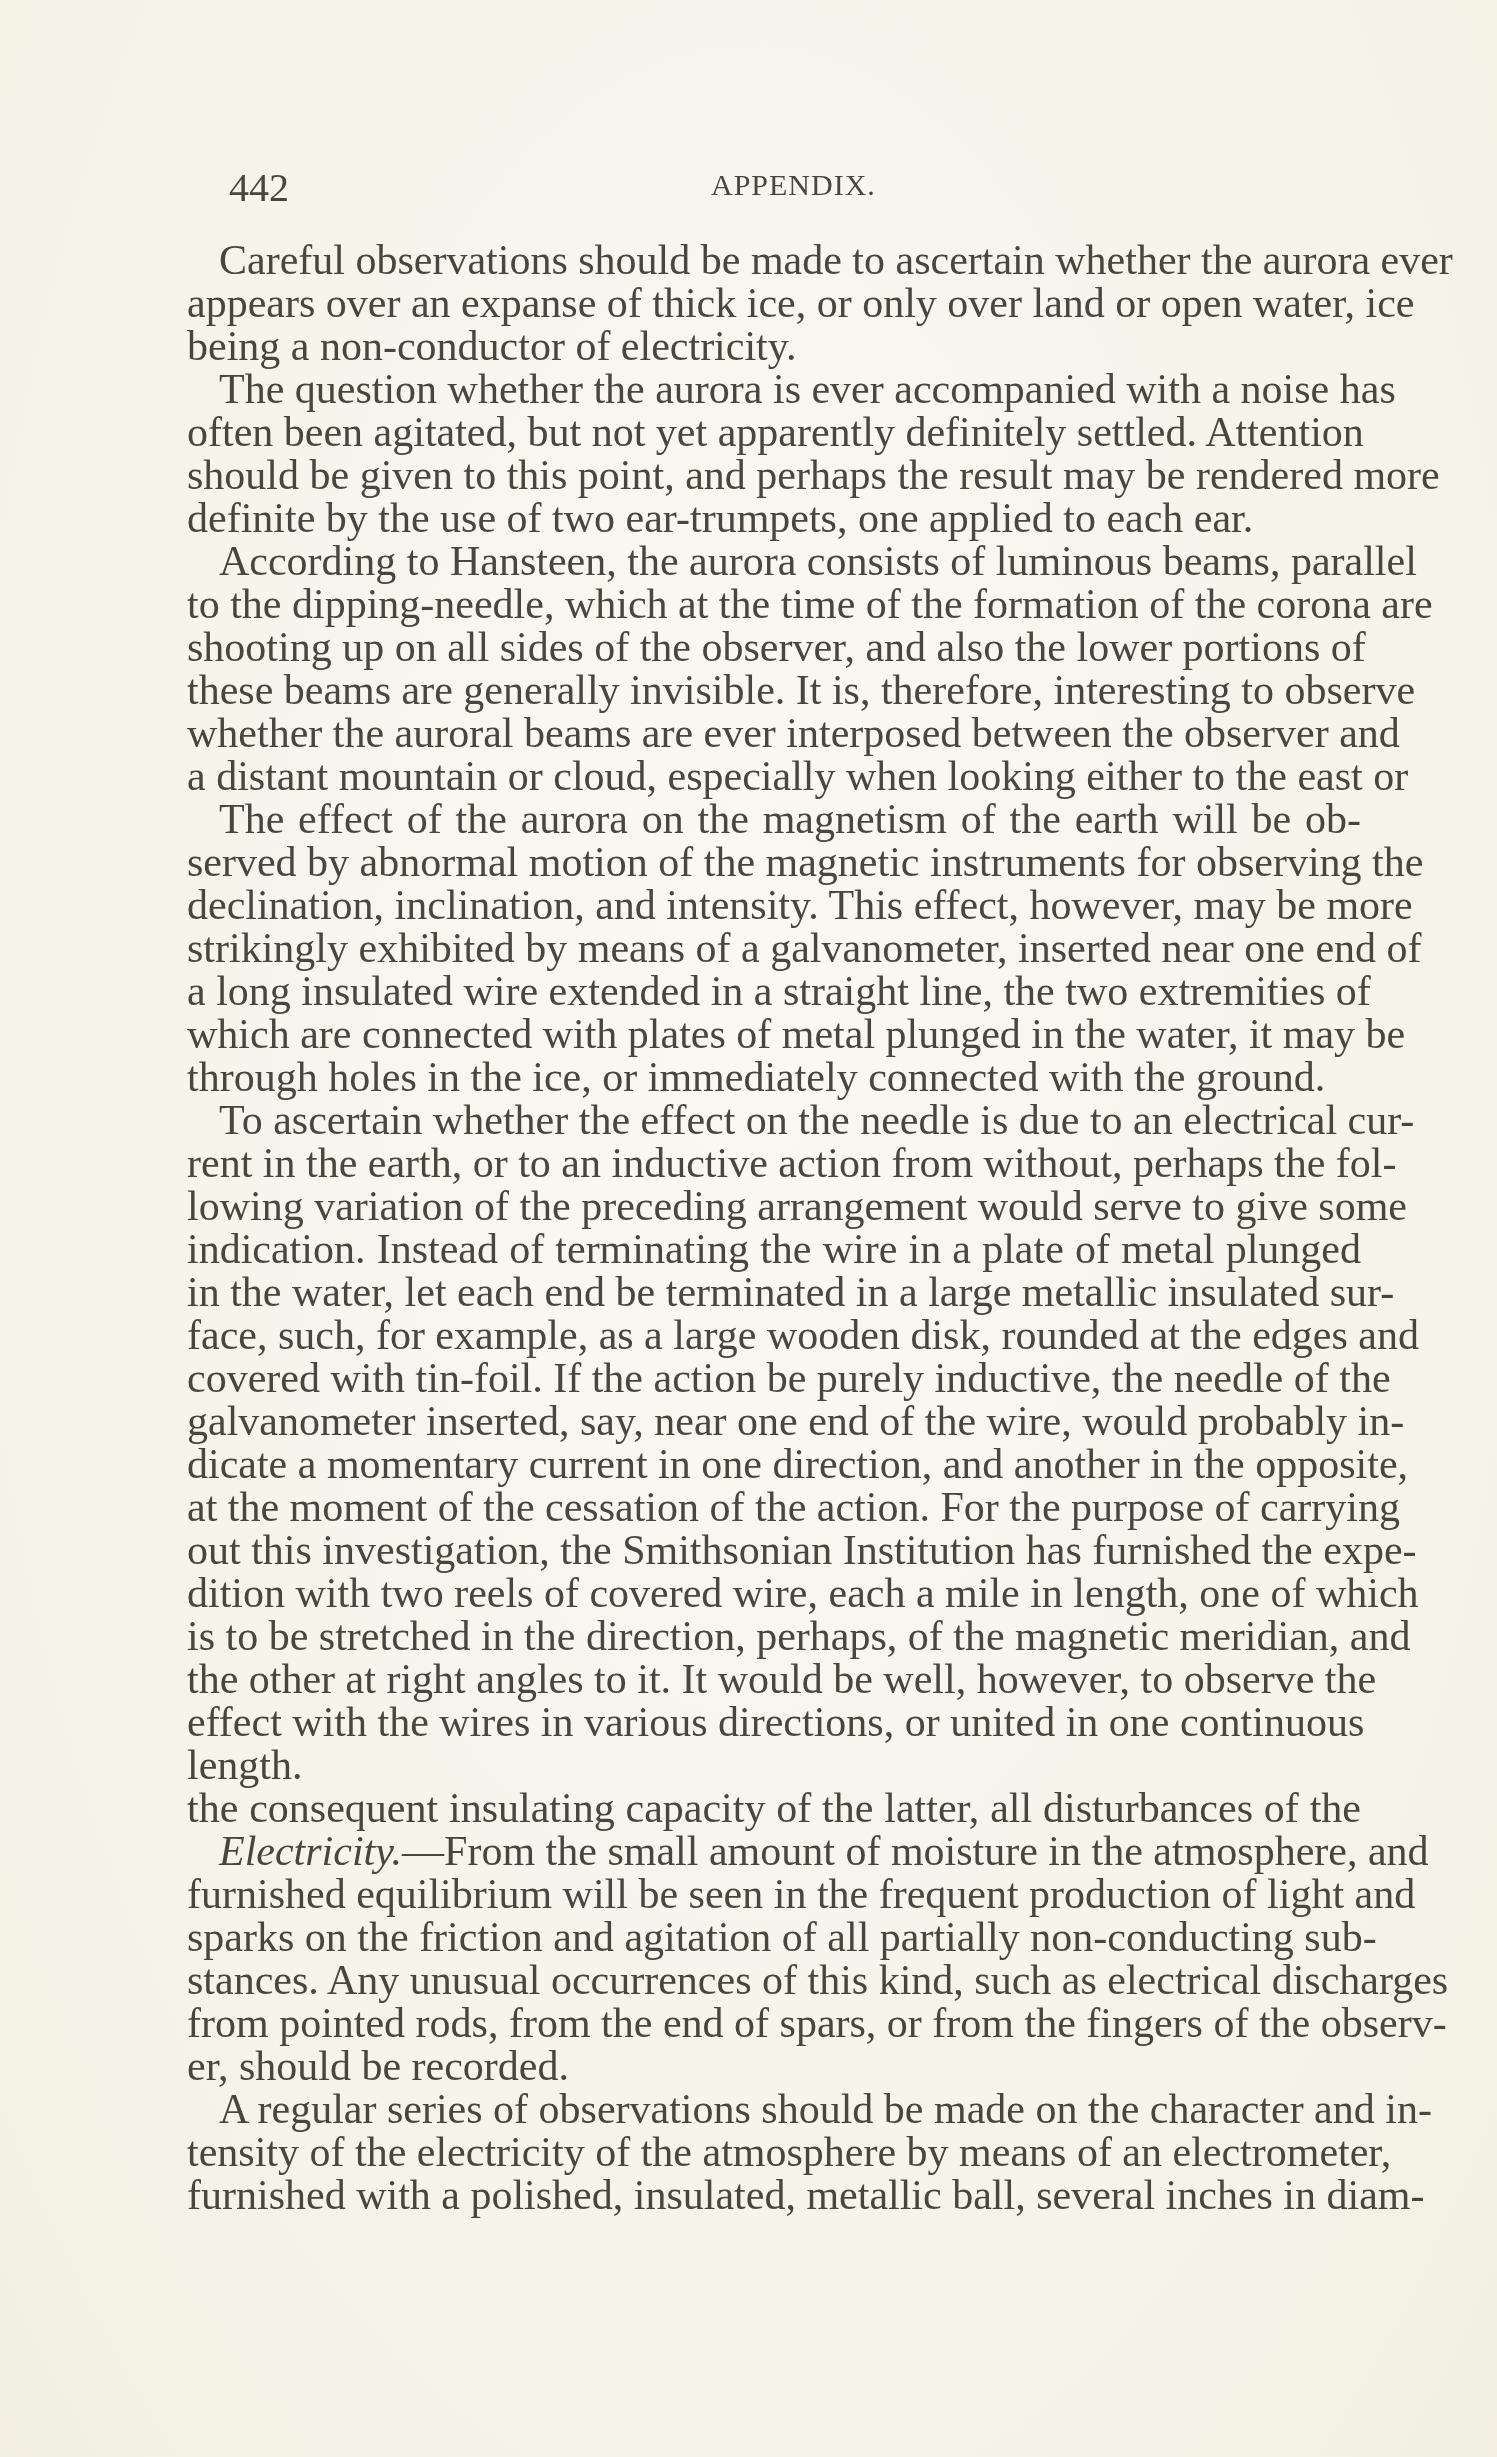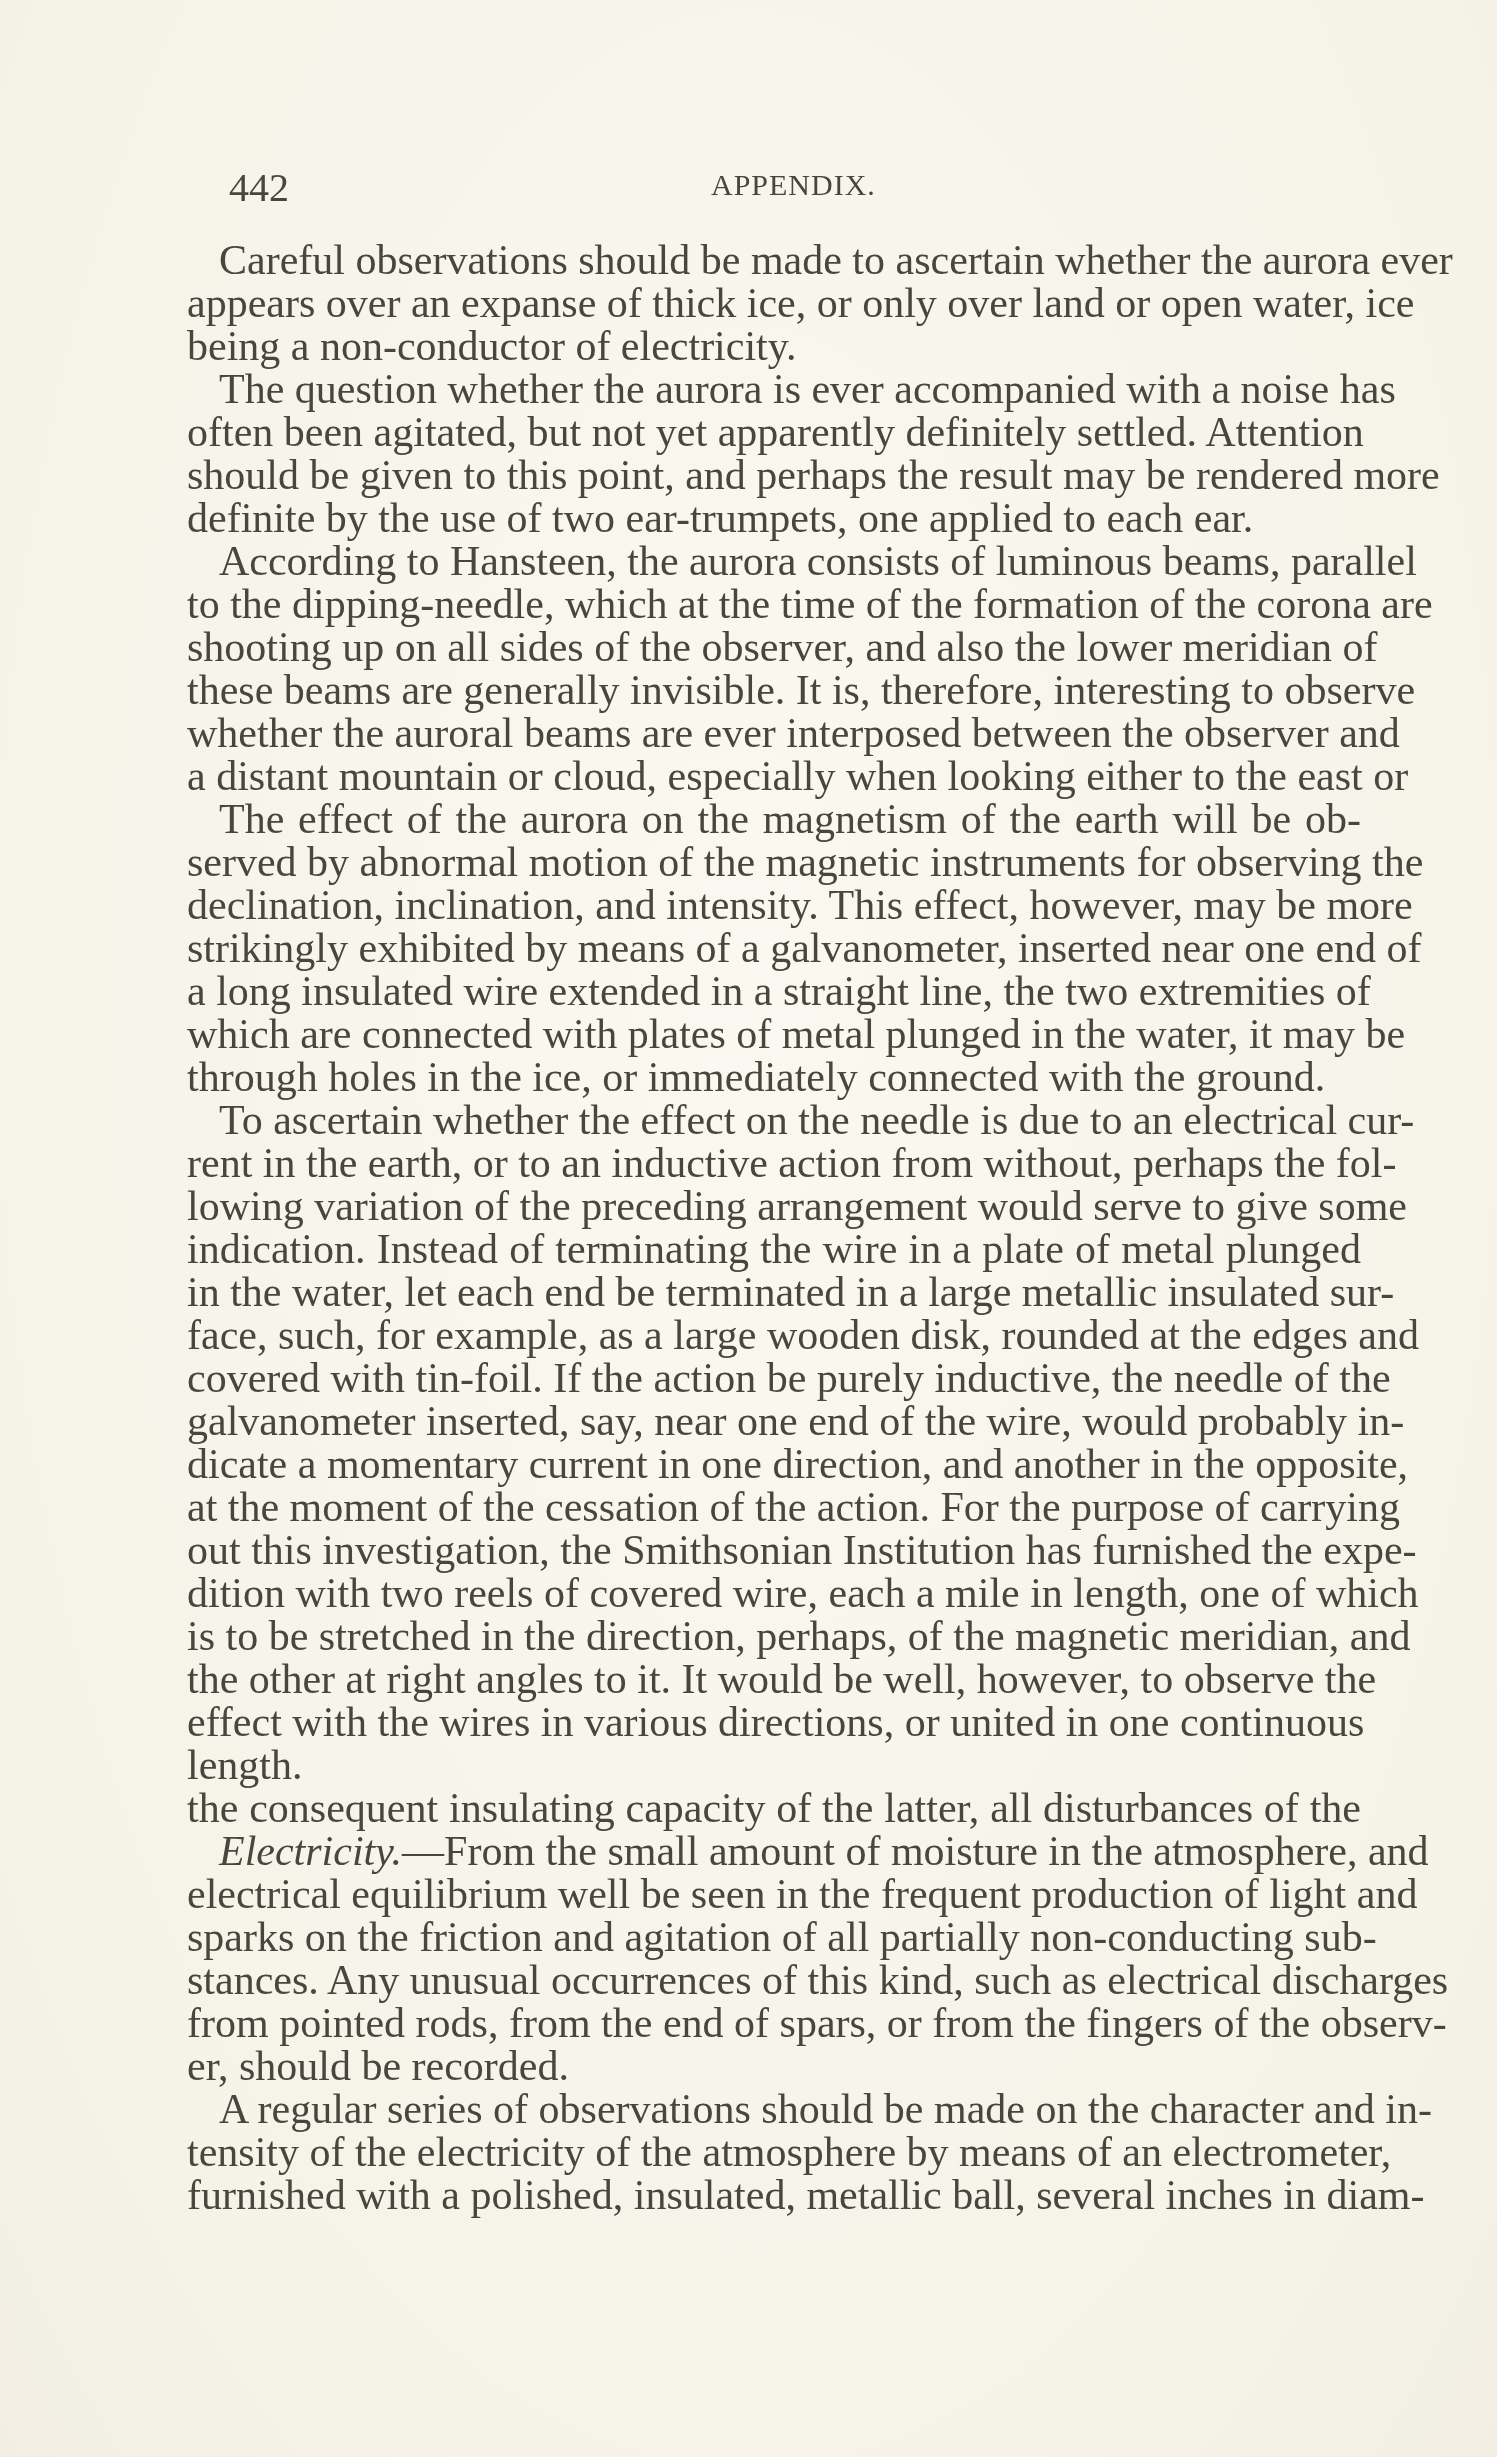--- a/index.html
+++ b/index.html
@@ -43,21 +43,21 @@
     <div>
       <span class="line indent">The question whether the aurora is ever accompanied with a noise has</span>
       <span class="line">often been agitated, but not yet apparently definitely settled.  Attention</span>
       <span class="line">should be given to this point, and perhaps the result may be rendered more</span>
       <span class="line last">definite by the use of two ear-trumpets, one applied to each ear.</span>
     </div>
 
     <div>
       <span class="line indent">According to Hansteen, the aurora consists of luminous beams, parallel</span>
       <span class="line">to the dipping-needle, which at the time of the formation of the corona are</span>
-      <span class="line">shooting up on all sides of the observer, and also the lower meridian of</span>
+      <span class="line">shooting up on all sides of the observer, and also the lower portions of</span>
       <span class="line">these beams are generally invisible.  It is, therefore, interesting to observe</span>
       <span class="line">whether the auroral beams are ever interposed between the observer and</span>
       <span class="line">a distant mountain or cloud, especially when looking either to the east or</span>
     </div>
 
     <div>
       <span class="line indent">The effect of the aurora on the magnetism of the earth will be ob-</span>
       <span class="line">served by abnormal motion of the magnetic instruments for observing the</span>
       <span class="line">declination, inclination, and intensity.  This effect, however, may be more</span>
       <span class="line">strikingly exhibited by means of a galvanometer, inserted near one end of</span>
@@ -81,21 +81,21 @@
       <span class="line">dition with two reels of covered wire, each a mile in length, one of which</span>
       <span class="line">is to be stretched in the direction, perhaps, of the magnetic meridian, and</span>
       <span class="line">the other at right angles to it.  It would be well, however, to observe the</span>
       <span class="line">effect with the wires in various directions, or united in one continuous</span>
       <span class="line last">length.</span>
     </div>
 
     <div>
       <span class="line">the consequent insulating capacity of the latter, all disturbances of the</span>
       <span class="line indent"><span class="italic">Electricity.</span><span>—From the small amount of moisture in the atmosphere, and</span></span>
-      <span class="line">electrical equilibrium well be seen in the frequent production of light and</span>
+      <span class="line">furnished equilibrium will be seen in the frequent production of light and</span>
       <span class="line">sparks on the friction and agitation of all partially non-conducting sub-</span>
       <span class="line">stances.  Any unusual occurrences of this kind, such as electrical discharges</span>
       <span class="line">from pointed rods, from the end of spars, or from the fingers of the observ-</span>
       <span class="line last">er, should be recorded.</span>
     </div>
 
     <div>
       <span class="line indent">A regular series of observations should be made on the character and in-</span>
       <span class="line">tensity of the electricity of the atmosphere by means of an electrometer,</span>
       <span class="line">furnished with a polished, insulated, metallic ball, several inches in diam-</span>

